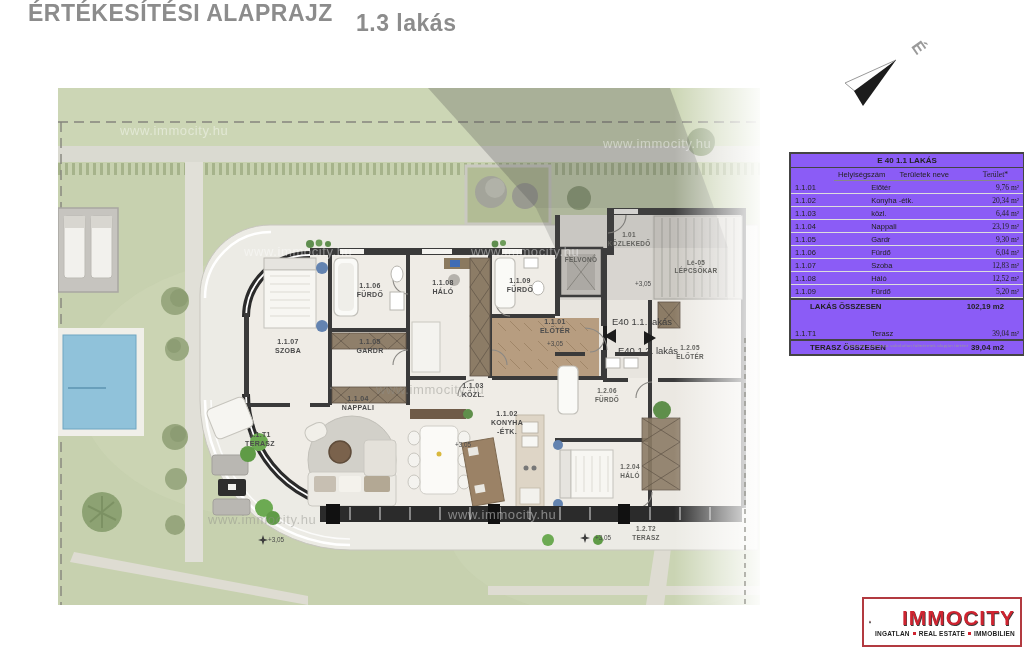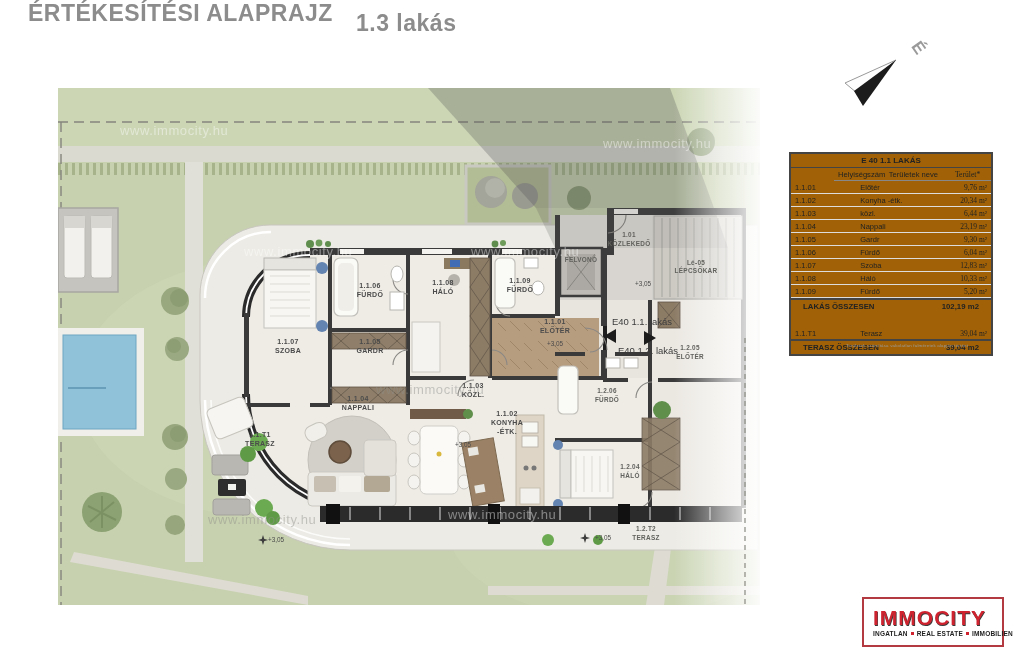--- a/index.html
+++ b/index.html
@@ -13,56 +13,56 @@
   }
   .apt-title{
     position:absolute;left:356px;top:10px;font-size:23px;font-weight:bold;
     color:#8c8c8c;letter-spacing:.5px;white-space:nowrap;
   }
   .compass{position:absolute;left:836px;top:20px;width:140px;height:100px;}
   .plan{position:absolute;left:58px;top:88px;width:702px;height:517px;}
 
   
   .areatable{
-    position:absolute;left:789px;top:152px;width:204px;background:#a16207;
+    position:absolute;left:789px;top:152px;width:236px;background:#8b5cf6;
     border:2px solid #444;color:#222;font-size:7.5px;box-sizing:border-box;
   }
   .tbl-title{
     text-align:center;font-weight:bold;font-size:8px;padding:2px 0;
     border-bottom:1.5px solid #444;
   }
   .trow{display:grid;grid-template-columns:34% 40% 26%;align-items:center;
     padding:1.5px 4px;border-bottom:1px solid #ddd;box-sizing:border-box;min-height:12px;}
   .trow>span:nth-child(3){text-align:right;font-family:Liberation Serif, serif;}
   .thead{font-size:7.6px;border-bottom:1px solid #888;margin-left:43px;}
   .thead>span:nth-child(3){text-align:center;}
-  .tot{display:grid;grid-template-columns:70% 30%;padding:2px 12px;font-weight:bold;
+  .tot{display:grid;grid-template-columns:70% 30%;padding:2px 19px;font-weight:bold;
     border-top:2px solid #444;font-size:7.8px;}
   .tot>span:nth-child(2){text-align:right;}
   .gap-row{height:14px;border-bottom:none;}
   .terr-row{border-bottom:none;}
   .footnote{
     position:absolute;left:789px;top:343px;width:236px;text-align:center;
     font-size:4.4px;color:#9a9a9a;letter-spacing:.2px;
   }
 
   
   .rl{font:600 7px "Liberation Sans",sans-serif;fill:#4b4b4b;text-anchor:middle;letter-spacing:.3px;}
   .rl2{font:600 6.4px "Liberation Sans",sans-serif;fill:#61615d;text-anchor:middle;letter-spacing:.3px;}
   .lv{font:400 6.4px "Liberation Sans",sans-serif;fill:#4b4b4b;text-anchor:middle;}
   .um{font:400 9.5px "Liberation Sans",sans-serif;fill:#3c3c3c;text-anchor:middle;}
   .wm{font:400 13px "Liberation Sans",sans-serif;fill:#ffffff;opacity:.42;letter-spacing:.6px;}
   .wmg{font:400 13px "Liberation Sans",sans-serif;fill:#8f8f89;opacity:.45;letter-spacing:.6px;}
   .nor{font:bold 17px "Liberation Sans",sans-serif;fill:#9a9a9a;}
 
   
   .logo{
-    position:absolute;left:862px;top:597px;width:142px;height:50px;background:#fff;
+    position:absolute;left:862px;top:597px;width:160px;height:50px;background:#fff;
     border:2px solid #b23a40;box-sizing:border-box;display:flex;align-items:center;
-    padding:3px 5px;gap:4px;
+    padding:3px 5px;gap:4px;text-align:right;
   }
   .logo-text{display:flex;flex-direction:column;justify-content:center;}
   .logo-name{
     font-size:21px;font-weight:bold;color:#cf2430;letter-spacing:1px;line-height:22px;
     text-shadow:.6px .6px 0 #3a3a3a;
   }
   .logo-tag{display:flex;align-items:center;gap:3px;margin-top:1px;}
   .logo-tag span{font-size:6.5px;font-weight:bold;color:#1d1d1d;letter-spacing:.2px;white-space:nowrap;}
   .rsq{width:3px;height:3px;background:#cf2430;display:inline-block;}
 </style>
@@ -478,21 +478,21 @@
       <span>6,04 m²</span>
   </div>
   <div class="trow">
     <span>1.1.07</span>
       <span>Szoba</span>
       <span>12,83 m²</span>
   </div>
   <div class="trow">
     <span>1.1.08</span>
       <span>Háló</span>
-      <span>10,33 m²</span>
+      <span>12,52 m²</span>
   </div>
   <div class="trow">
     <span>1.1.09</span>
       <span>Fürdő</span>
       <span>5,20 m²</span>
   </div>
   <div class="tot">
     <span>LAKÁS ÖSSZESEN</span>
       <span>102,19 m2</span>
   </div>

